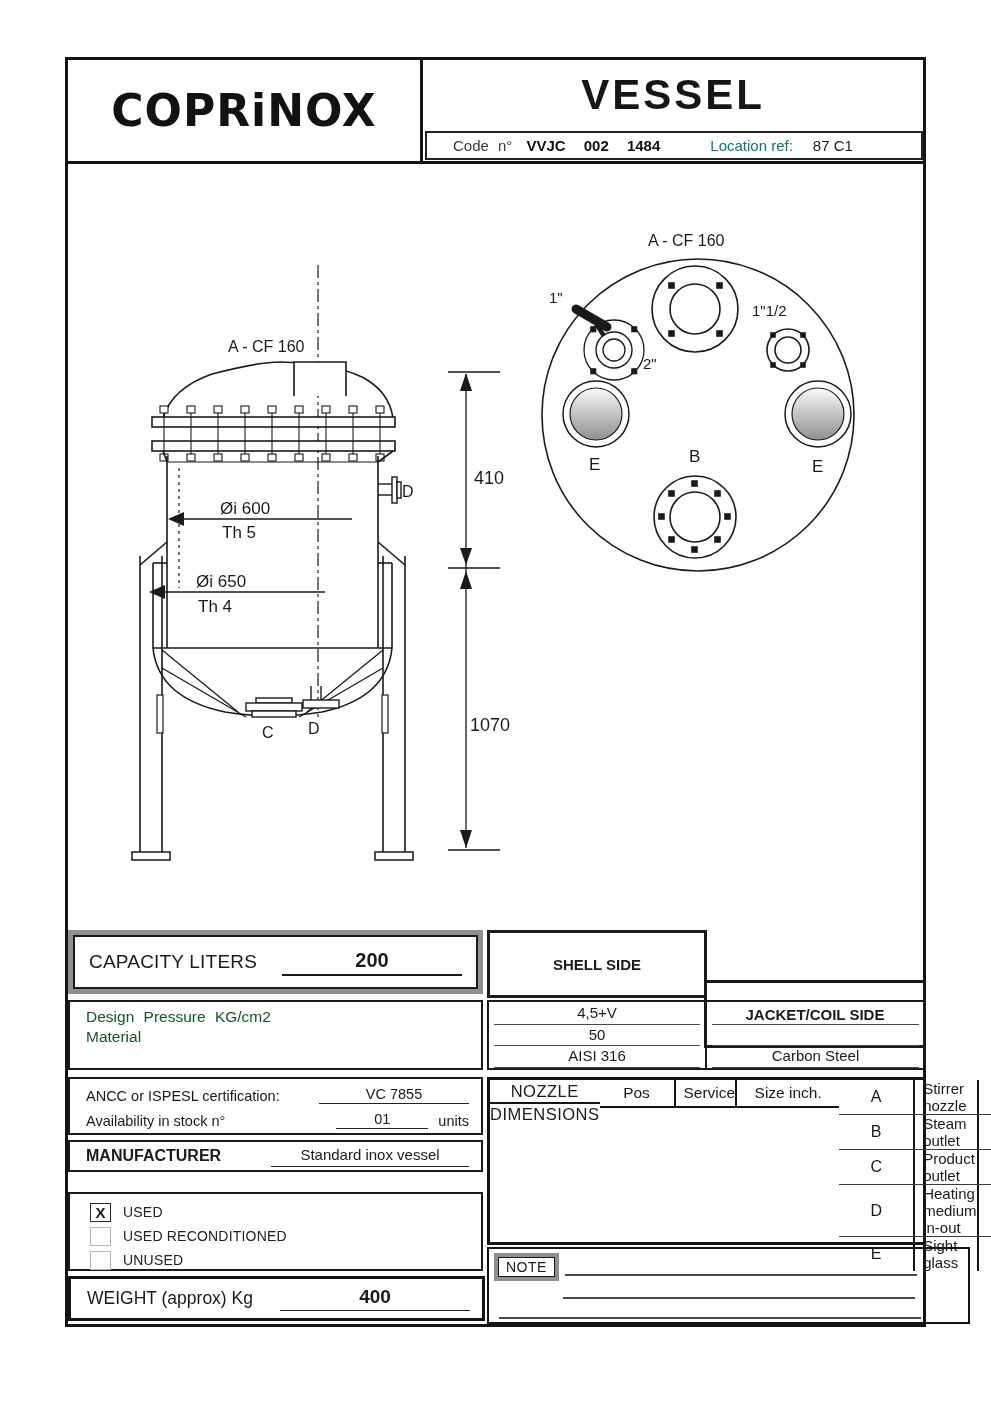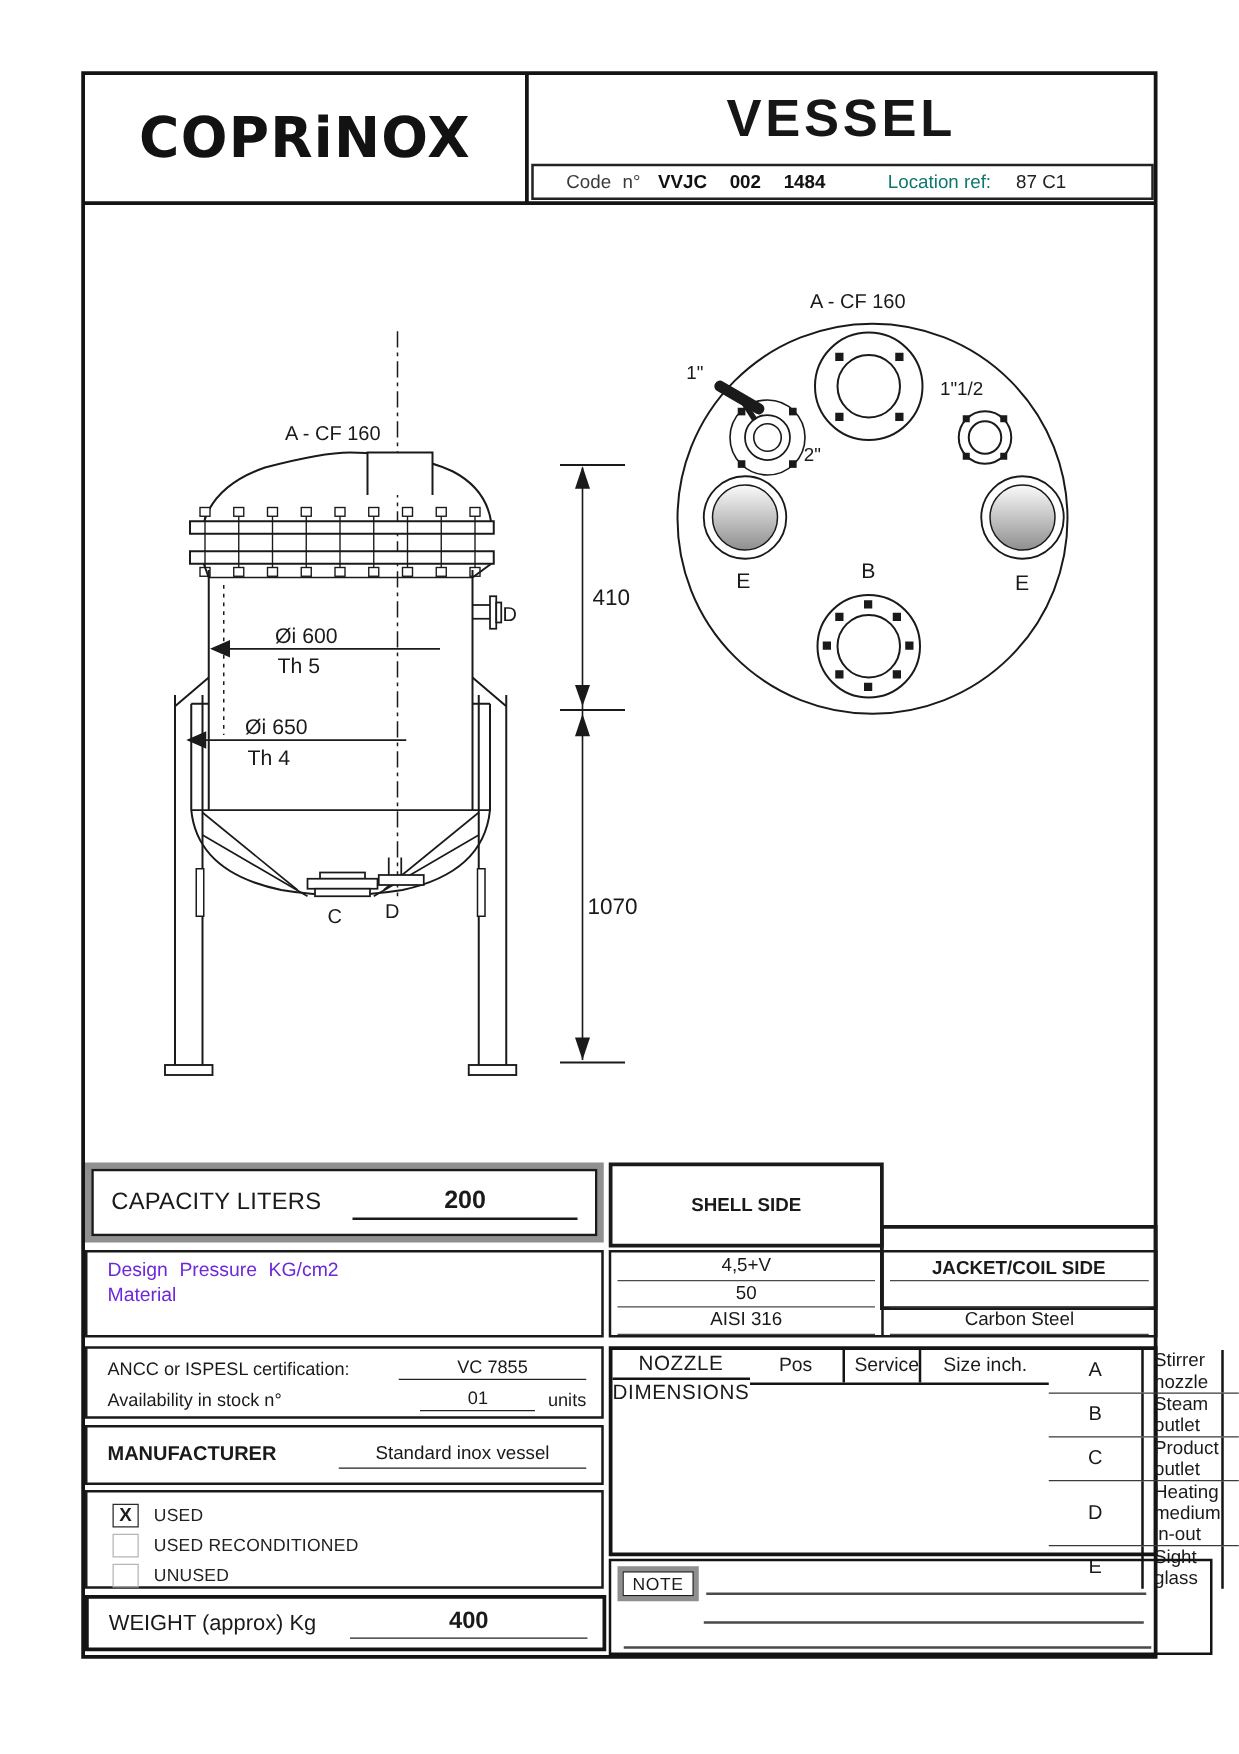--- a/index.html
+++ b/index.html
@@ -25,31 +25,31 @@
 
   svg text { font-family:"Liberation Sans", sans-serif; fill:#1a1a1a; }
 
   
   .capacity-box { left:68px; top:930px; width:415px; height:64px; border:5px solid #909090; background:#fff; }
   .capacity-inner { width:100%; height:100%; border:2px solid #1a1a1a; display:flex; align-items:center; padding:0 12px 0 14px; }
   .capacity-label { font-size:19px; letter-spacing:0.2px; }
   .capacity-value { margin-left:auto; margin-right:2px; width:180px; text-align:center; font-weight:bold; font-size:20px; border-bottom:2px solid #1a1a1a; padding-bottom:2px; }
 
   .design-box { left:68px; top:1000px; width:415px; height:70px; border:2px solid #1a1a1a; padding:5px 0 0 16px; }
-  .design-box div { font-size:15.5px; line-height:20px; word-spacing:5px; color:#6d28d9; }
+  .design-box div { font-size:15.5px; line-height:20px; word-spacing:5px; color:#14532d; }
 
   .cert-box { left:68px; top:1077px; width:415px; height:58px; border:2px solid #1a1a1a; padding:7px 12px 0 16px; font-size:14.5px; }
   .cert-row { display:flex; align-items:flex-end; }
   .cert-row + .cert-row { margin-top:7px; }
   .u-line { text-align:center; border-bottom:1.5px solid #222; padding-bottom:1px; }
   .cert-val { margin-left:auto; width:150px; }
   .avail-val { margin-left:auto; width:92px; }
   .units { margin-left:10px; }
 
-  .manu-box { left:68px; top:1140px; width:415px; height:48px; border:2px solid #1a1a1a; display:flex; align-items:center; padding:0 12px 0 16px; }
+  .manu-box { left:68px; top:1140px; width:415px; height:32px; border:2px solid #1a1a1a; display:flex; align-items:center; padding:0 12px 0 16px; }
   .manu-label { font-weight:bold; font-size:16px; }
   .manu-value { margin-left:auto; width:198px; text-align:center; font-size:15px; border-bottom:1.5px solid #222; padding-bottom:3px; }
 
   .cond-box { left:68px; top:1192px; width:415px; height:79px; border:2px solid #1a1a1a; padding-top:6px; }
   .cond-row { display:flex; align-items:center; height:24px; padding-left:20px; }
   .cb { width:21px; height:19px; border:1.5px solid #b5b5b5; display:flex; align-items:center; justify-content:center; font-weight:bold; font-size:15px; }
   .cb.checked { border:1.5px solid #2a2a2a; }
   .cond-label { margin-left:12px; font-size:14px; letter-spacing:0.2px; color:#222; }
 
   .weight-box { left:68px; top:1276px; width:417px; height:45px; border:3px solid #141414; display:flex; align-items:center; padding:0 8px 0 16px; }

